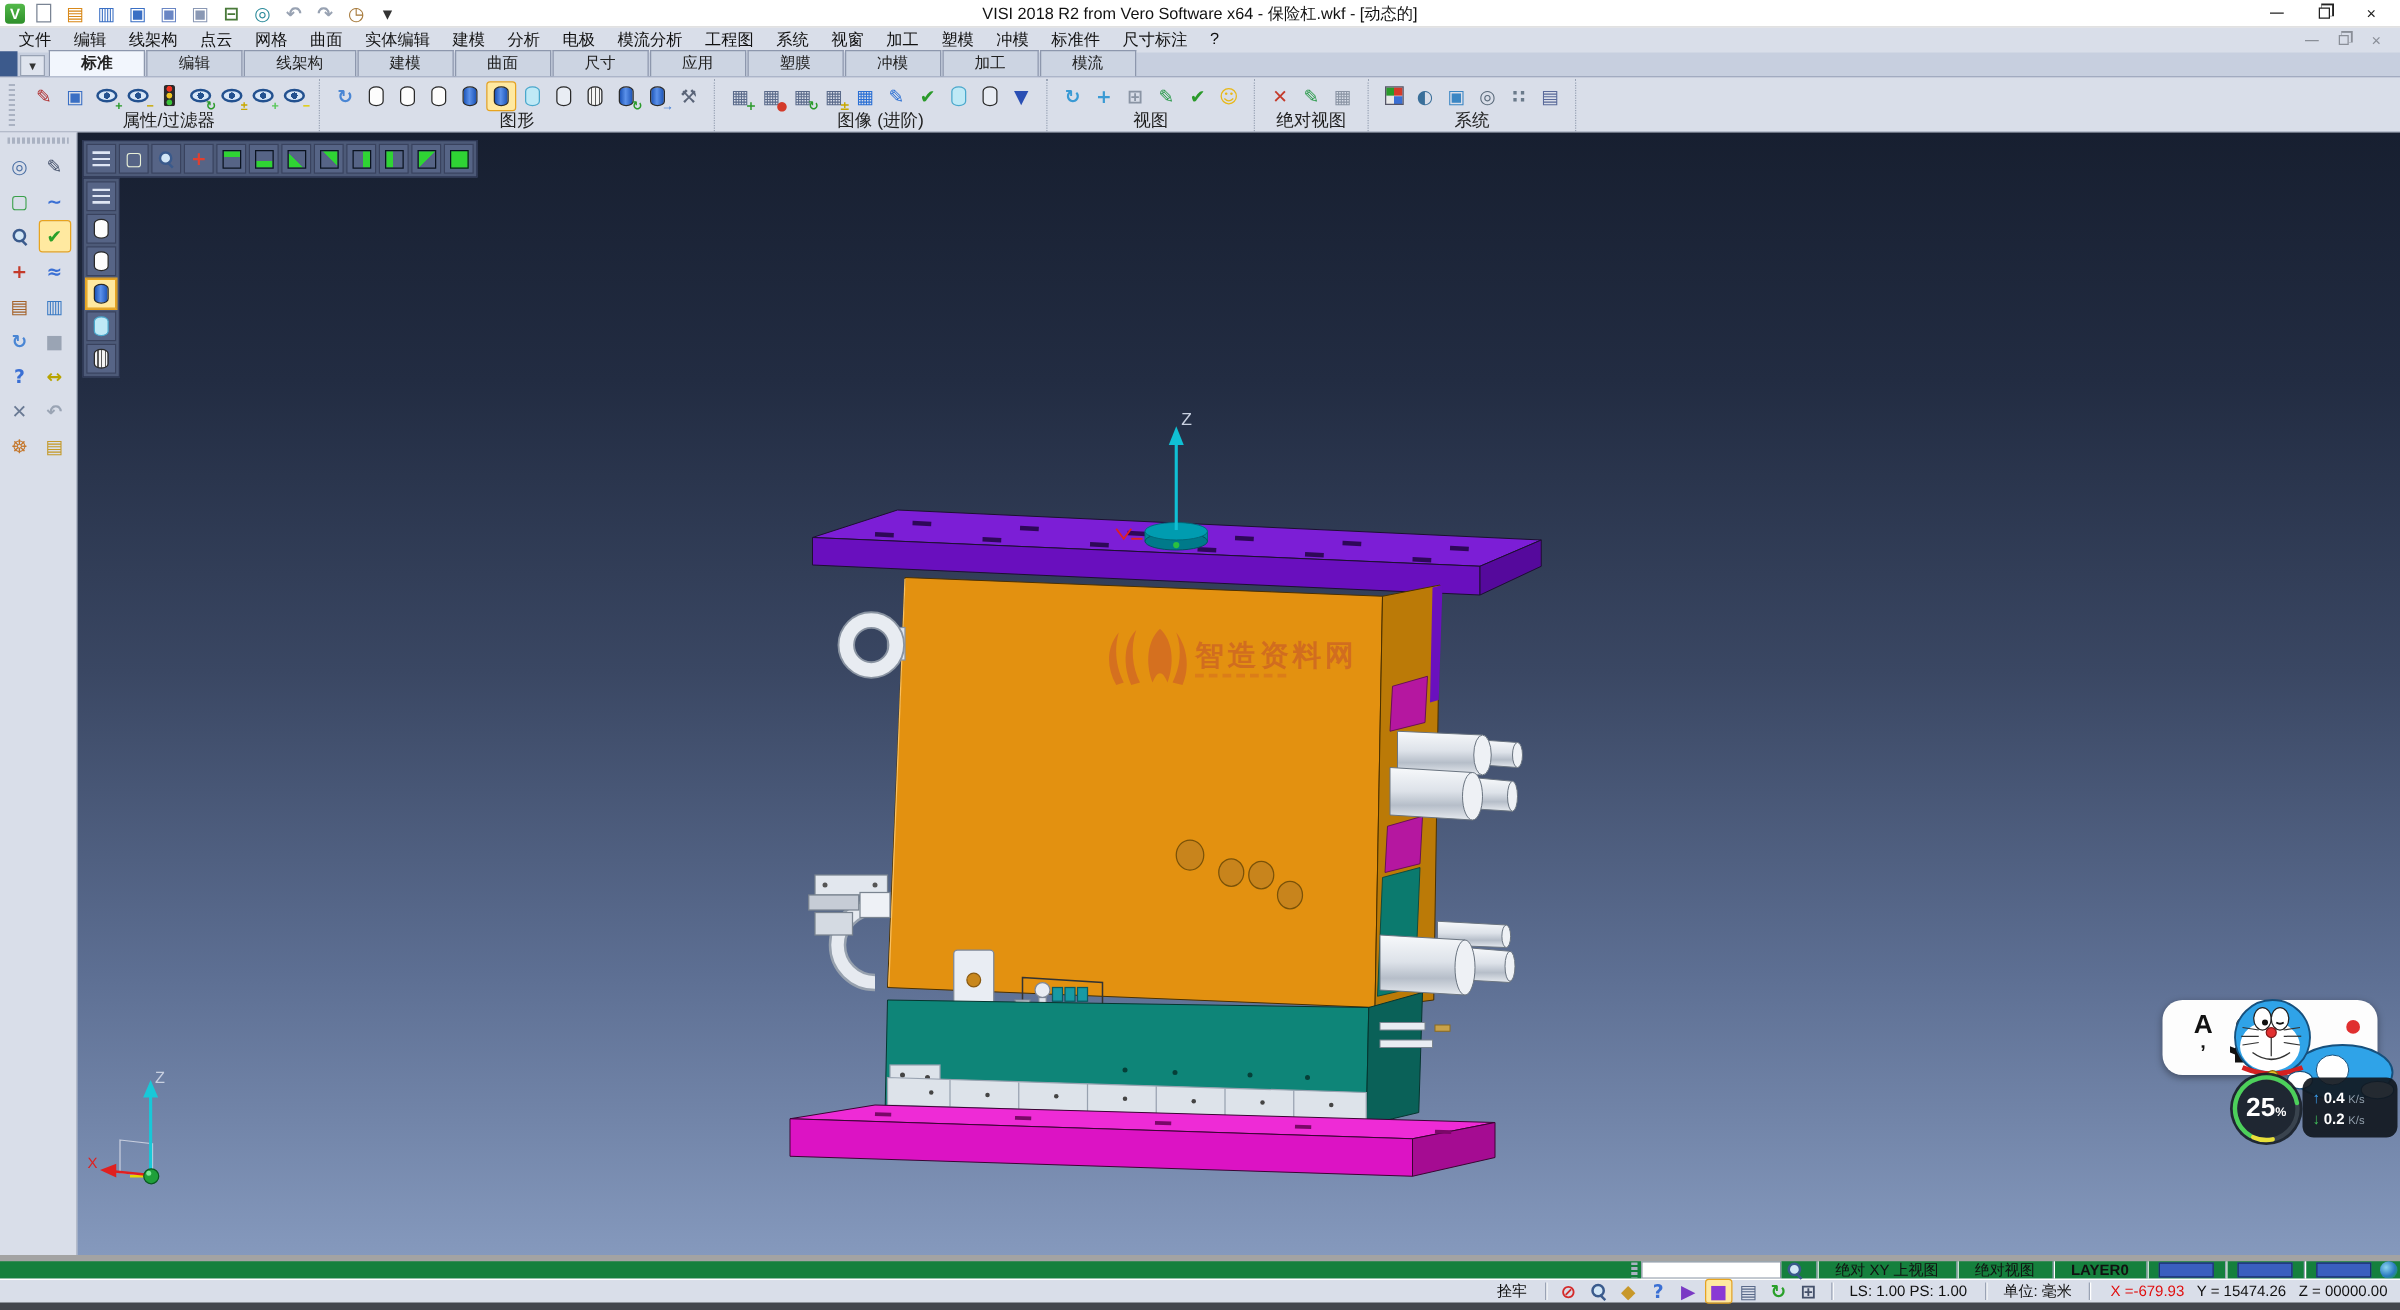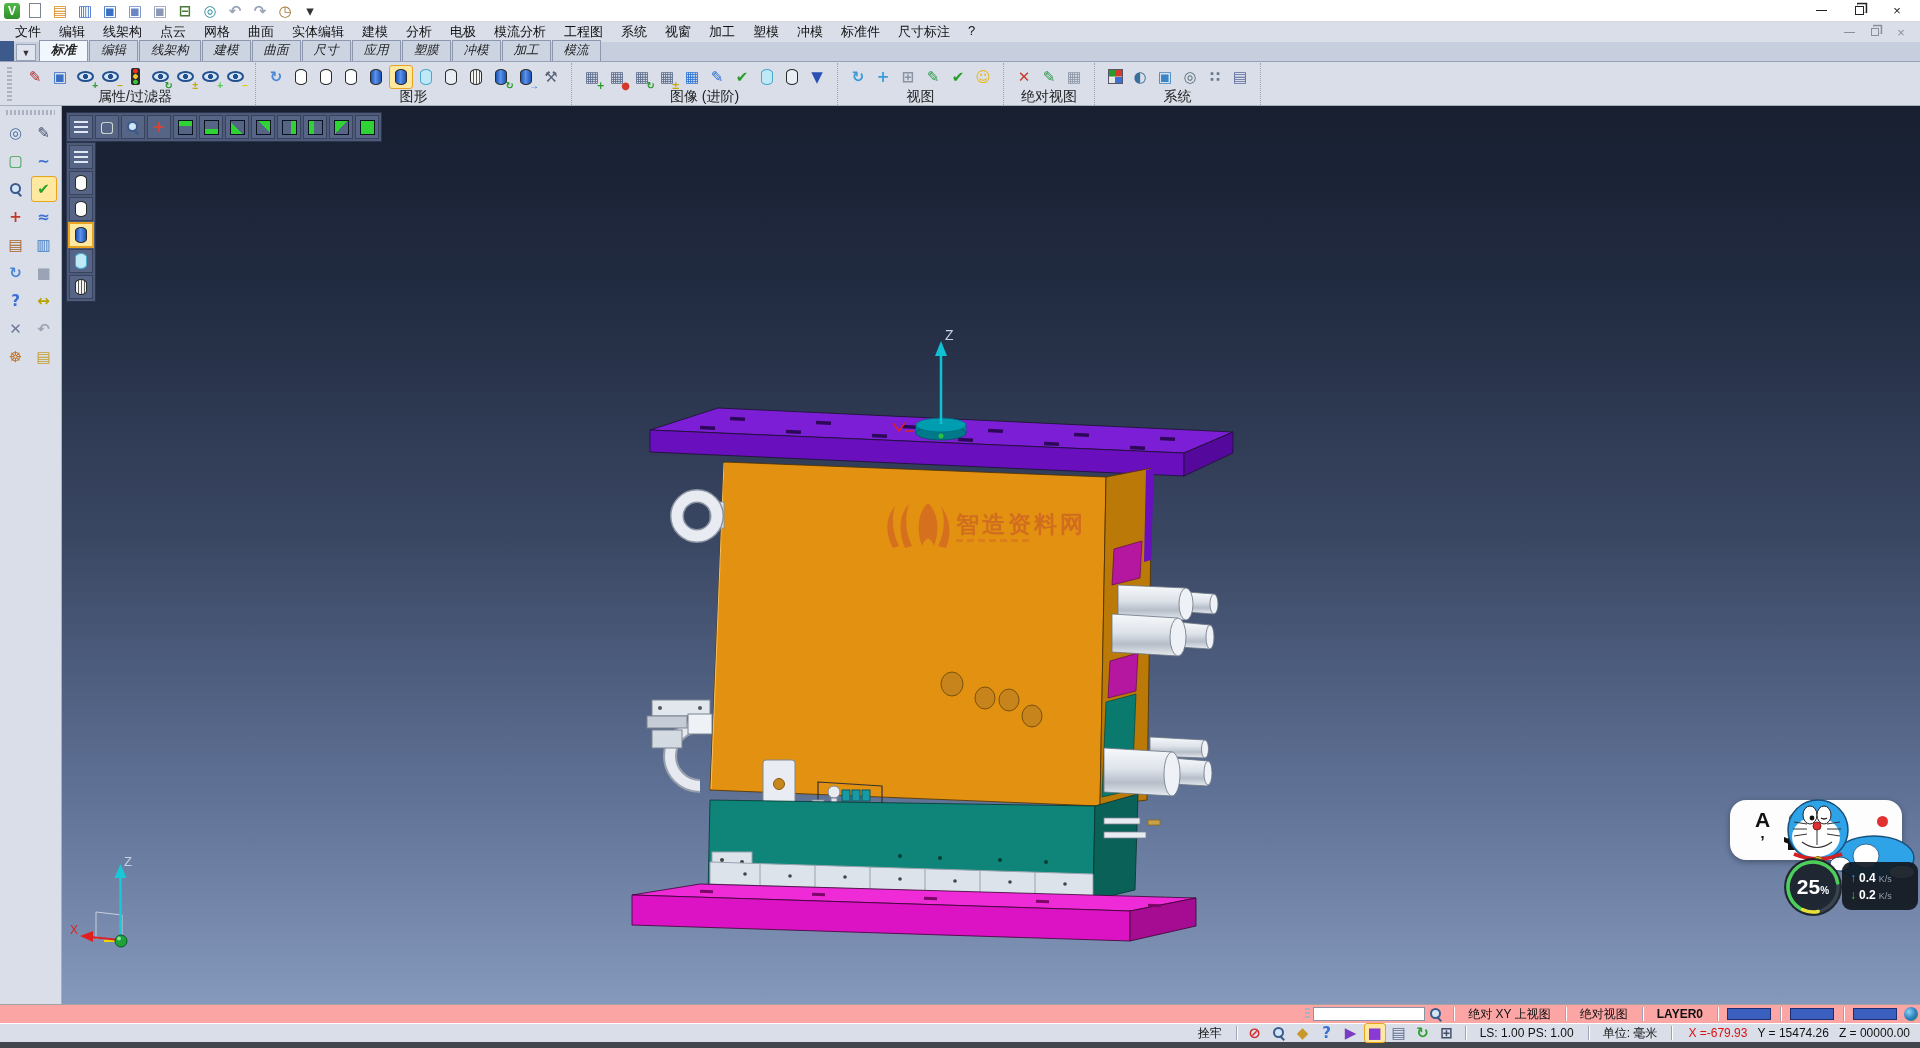--- a/index.html
+++ b/index.html
@@ -25,22 +25,22 @@
   
   .menubar { height:20px; background:#d9dee9; display:flex; align-items:center; padding-left:6px; flex:0 0 20px; }
   .menu-item { padding:1px 9px; color:#111; font-size:13px; cursor:default; }
   .mdi { margin-left:auto; display:flex; padding-right:6px; }
 
   
   .tabbar { height:20px; background:#c7cfdf; display:flex; align-items:flex-end; flex:0 0 20px; border-bottom:1px solid #96a0b6; }
   .tab-corner { width:14px; height:20px; background:#3c5a8c; }
   .tab-drop { width:20px; height:17px; margin:0 3px 0 2px; background:#dfe4ee; border:1px solid #98a2b4;
     display:flex; align-items:center; justify-content:center; font-size:9px; color:#333; }
-  .tab { padding:1px 11px 2px; margin-right:1px; font-size:12.5px; background:#ccd4e2; border:1px solid #8d97ad;
-    border-bottom:none; color:#222;font-style:italic; }
+  .tab { padding:1px 25px 2px; margin-right:1px; font-size:12.5px; background:#ccd4e2; border:1px solid #8d97ad;
+    border-bottom:none; color:#222; }
   .tab.active { background:#f2f6fd; font-weight:bold; }
 
   
   .toolbar { height:44px; background:#d9dee9; border-bottom:1px solid #a8b0c0; display:flex; align-items:stretch;
     padding:1px 0 0 4px; flex:0 0 44px; }
   .grip { width:5px; margin:4px 3px; background:repeating-linear-gradient(180deg,#aab2c2 0 2px,transparent 2px 4px); }
   .tgroup { display:flex; flex-direction:column; align-items:center; padding:0 9px; border-right:1px dotted #9aa4b6; }
   .ticons { display:flex; align-items:center; gap:3px; height:27px; }
   .tlabel { font-size:14px; color:#222; line-height:13px; }
 
@@ -119,21 +119,21 @@
   .gauge-text { position:absolute; inset:0; display:flex; align-items:center; justify-content:center;
     color:#fff; font-size:21px; font-weight:bold; }
   .gauge-text small { font-size:10px; font-weight:bold; margin-top:6px; }
   .speedbox { position:absolute; left:112px; top:70px; width:76px; height:48px; background:rgba(17,24,32,.92);
     border-radius:9px; display:flex; flex-direction:column; justify-content:center; gap:3px; padding-left:8px; }
   .speedrow { display:flex; align-items:baseline; gap:3px; color:#fff; font-size:12px; font-weight:bold; }
   .speedrow .arr-up { color:#3aa0f0; } .speedrow .arr-dn { color:#41c05a; }
   .speedrow small { color:#93a0ad; font-size:9px; font-weight:normal; }
 
   
-  .status1 { height:19px; background:#fca5a5; border-top:1px solid #a3a3a3; display:flex; align-items:center;
+  .status1 { height:19px; background:#15803d; border-top:5px solid #a3a3a3; display:flex; align-items:center;
     font-size:12px; color:#111; flex:0 0 19px;padding-left:16px; }
   .status2 { height:19px; background:#d9dee9; border-top:1px solid #fff; display:flex; align-items:center;
     font-size:12px; color:#111; flex:0 0 19px; }
   .sp { flex:1 1 auto; }
   .sep { width:1px; height:14px; background:#9aa3b5; box-shadow:1px 0 0 #fff; margin:0 6px; }
   .search-box { width:112px; height:14px; background:#fff; border:1px solid #8a94a4; }
   .stxt { padding:0 8px; white-space:nowrap; }
   .slayer { font-weight:bold; }
   .swatch { width:44px; height:12px; background:#3a5fbf; border:1px solid #1c2f6e; margin:0 3px; }
   .globe-ico { width:14px; height:14px; border-radius:50%; margin:0 2px 0 4px;
@@ -144,20 +144,21 @@
   .strip { height:6px; background:#43464d; flex:0 0 6px; }
 
   text { font-family:"Liberation Sans","DejaVu Sans",sans-serif; }
 </style>
 </head>
 <body>
 
 <div class="app">
 
   <div class="titlebar">
+    <div class="title-text">VISI 2018 R2 from Vero Software x64 - 保险杠.wkf - [动态的]</div>
     <div class="qa">
       <span class="visi-logo">V</span>
       <span id="qa-icons" style="display:flex;gap:3px;">
           <span class="icon">
             <b class="pi page"></b>
           </span>
           <span class="icon glyph" style="color: rgb(216, 137, 26);">▤</span>
           <span class="icon glyph" style="color: rgb(58, 111, 196);">▥</span>
           <span class="icon glyph" style="color: rgb(58, 111, 196);">▣</span>
           <span class="icon glyph" style="color: rgb(106, 134, 196);">▣</span>

